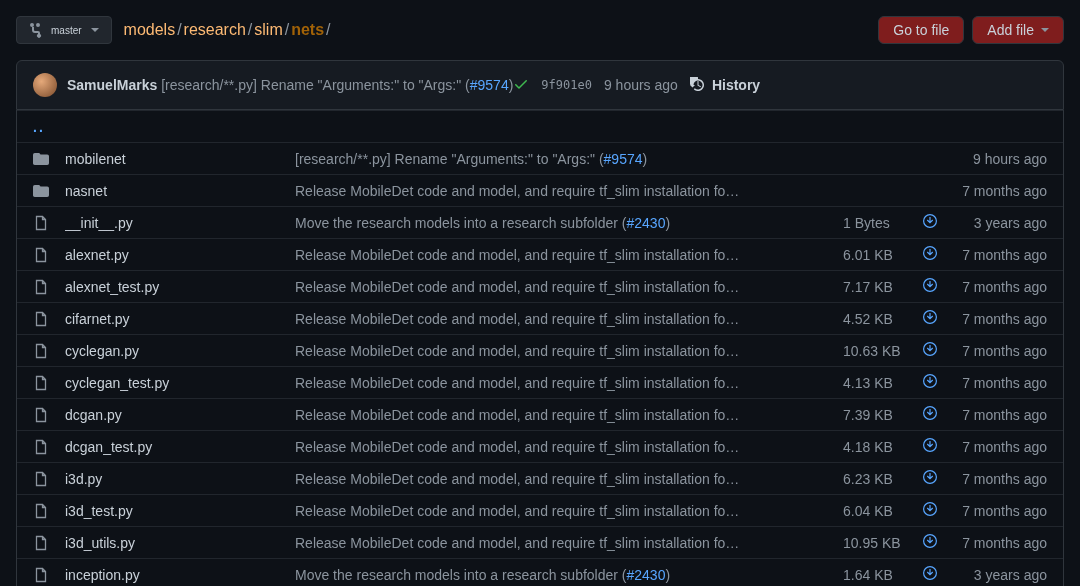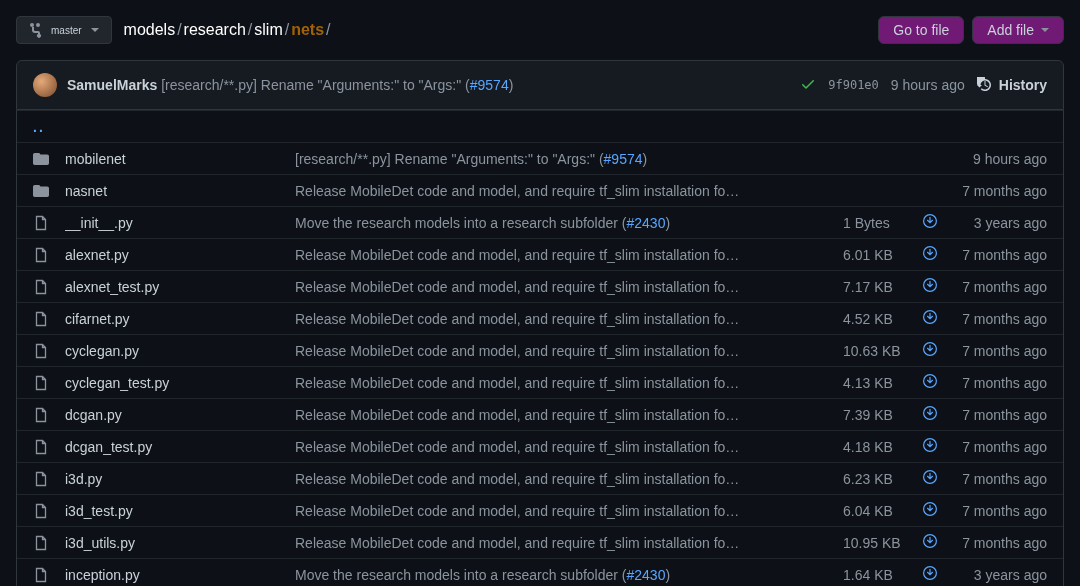--- a/index.html
+++ b/index.html
@@ -38,48 +38,48 @@
     color: #c9d1d9;
     cursor: pointer;
     font-size: 10px;
   }
   .branch-btn svg { fill: #8b949e; }
   .breadcrumbs {
     font-size: 16px;
     color: #8b949e;
   }
   .breadcrumbs a {
-    color: #ffffff;
+    color: #fdba74;
     text-decoration: none;
   }
   .breadcrumbs .sep { color: #8b949e; padding: 0 2px; }
   .breadcrumbs .current { color: #a16207; font-weight: 600; }
   .topbar-right { display: flex; gap: 8px; }
   .gh-btn {
     display: inline-flex;
     align-items: center;
     gap: 4px;
-    background: #701a75;
+    background: #7f1d1d;
     border: 1px solid #30363d;
     border-radius: 6px;
     padding: 5px 14px;
     color: #c9d1d9;
     cursor: pointer;
     font-size: 14px;
     font-weight: 500;
   }
   
   .commitbox {
     border: 1px solid #30363d;
     border-radius: 6px 6px 0 0;
     background: #161b22;
     padding: 12px 16px;
     display: flex;
     align-items: center;
-    justify-content: space-between;
+    justify-content: flex-start;
   }
   .commit-left { display: flex; align-items: center; gap: 10px; }
   .avatar {
     width: 24px; height: 24px; border-radius: 50%;
     background: radial-gradient(circle at 35% 35%, #e5a97a, #7a4a2a);
     display: inline-block;
   }
   .commit-author { font-weight: 600; color: #c9d1d9; }
   .commit-msg { color: #8b949e; }
   .commit-msg .pr-link { color: #58a6ff; }

